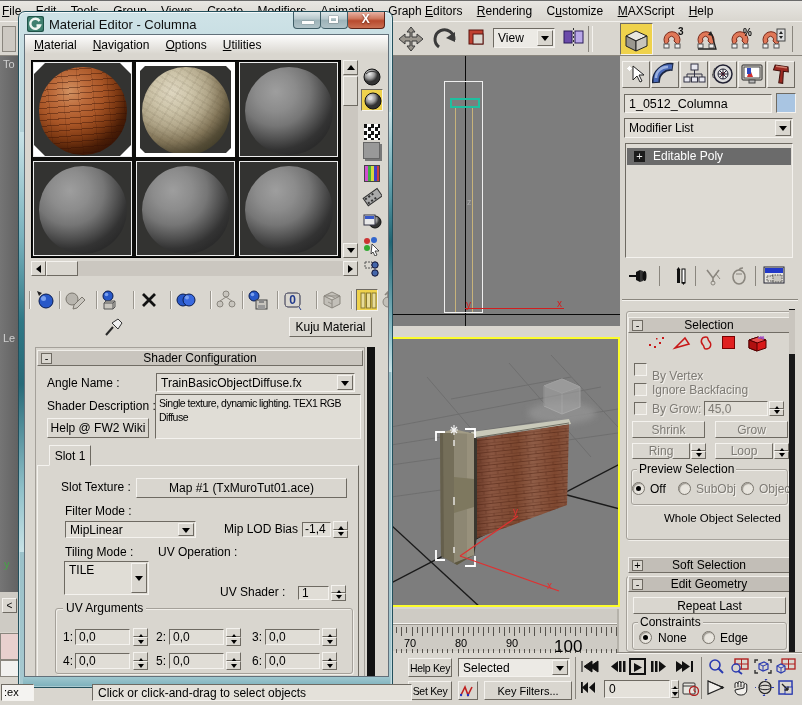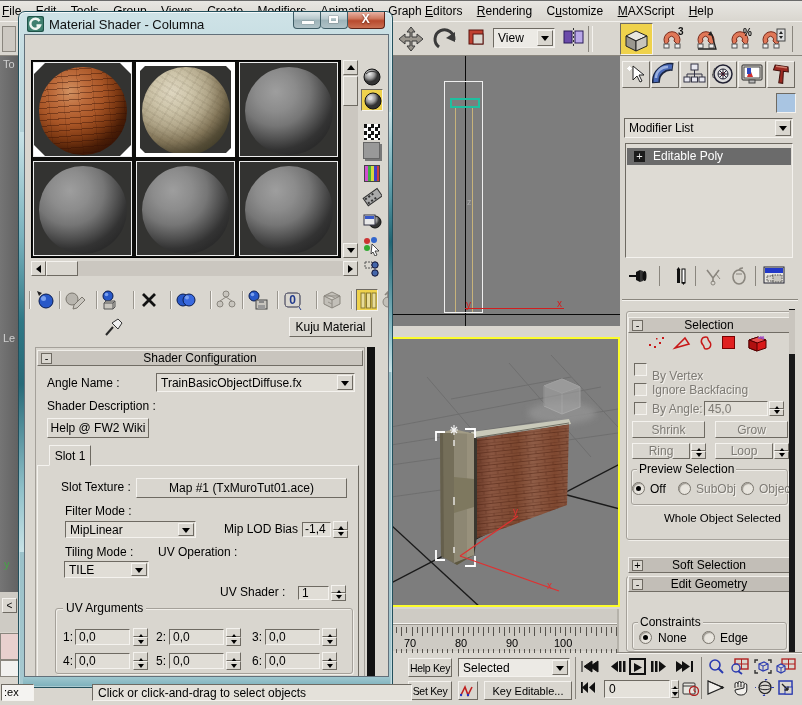--- a/index.html
+++ b/index.html
@@ -258,20 +258,21 @@
             <rect x="10" y="18" width="6" height="3" fill="#bbb" stroke="#444"></rect>
           </svg></div>
         <div style="position:absolute;left:147px;top:0;width:28px;height:27px;border:1px solid;border-color:#f4f2ee #6e6a62 #6e6a62 #f4f2ee;background:#d9d6cf;"><svg width="26" height="24">
             <g transform="rotate(8 13 12)">
               <path d="M6,4 L19,4 L20,9 L15,9 L16,21 L12,21 L12,9 L5,9 Z" fill="#9c2a22" stroke="#40100c"></path>
               <path d="M7,5 L18,5" stroke="#d08070" stroke-width="1.6"></path>
             </g>
           </svg></div>
       </div>
 
+    <div class="abs sunkw" style="left:4px;top:38px;width:148px;height:19px;font-size:12.5px;padding:2px 4px">1_0512_Columna</div>
     <div class="abs" style="left:156px;top:37px;width:20px;height:20px;background:#a9c5e2;border:1px solid;border-color:#6e6a62 #f4f2ee #f4f2ee #6e6a62"></div>
 
     <div class="abs combo" style="left:4px;top:62px;width:169px;height:20px;padding:2px 4px">Modifier List<span class="car"></span></div>
 
     <div class="abs sunk" style="left:5px;top:87px;width:168px;height:115px;background:#dedbd4">
       <div class="abs" style="left:1px;top:4px;width:164px;height:17px;background:#6b6b6b;color:#fff;font-size:12px;line-height:17px">
         <span style="position:absolute;left:7px;top:3px;width:11px;height:11px;background:#1c1c1c;color:#e8e8e8;font-size:11px;line-height:10px;text-align:center">+</span>
         <span style="margin-left:26px">Editable Poly</span>
       </div>
     </div>
@@ -334,21 +335,21 @@
           <polygon points="3,6 11,9 20,6 12,3" fill="#e85050" stroke="#500"></polygon>
           <polygon points="11,9 11,17 3,14 3,6" fill="#b01010" stroke="#500"></polygon>
           <path d="M14,3 l4,2 M12,4 l6,-1" stroke="#a050c0" stroke-width="1.5"></path>
         </svg>
       </div>
     <div class="abs chk" style="left:14px;top:307px"></div>
       <div class="abs glbl" style="left:32px;top:313px">By Vertex</div>
     <div class="abs chk" style="left:14px;top:327px"></div>
       <div class="abs glbl" style="left:32px;top:327px">Ignore Backfacing</div>
     <div class="abs chk" style="left:14px;top:346px"></div>
-      <div class="abs glbl" style="left:32px;top:346px">By Angle:</div>
+      <div class="abs glbl" style="left:32px;top:346px">By Grow:</div>
     <div class="abs sunk" style="left:84px;top:345px;width:64px;height:15px;font-size:12px;color:#7d7a74;padding:0 3px">45,0</div>
     <div class="abs spin" style="left:149px;top:345px;height:15px">
         <span class="up"></span>
         <span class="dn"></span>
       </div>
     <div class="abs btn glbl" style="left:12px;top:365px;width:73px;height:17px">Shrink</div>
     <div class="abs btn glbl" style="left:95px;top:365px;width:73px;height:17px">Grow</div>
     <div class="abs btn glbl" style="left:12px;top:387px;width:58px;height:16px">Ring</div>
     <div class="abs spin" style="left:71px;top:387px;height:16px">
         <span class="up"></span>
@@ -367,20 +368,21 @@
     <div class="abs radio" style="left:58px;top:426px"></div>
       <div class="abs glbl" style="left:76px;top:426px">SubObj</div>
     <div class="abs radio" style="left:121px;top:426px"></div>
       <div class="abs glbl" style="left:139px;top:426px">Object</div>
     <div class="abs lbl" style="left:44px;top:456px;font-size:11.5px">Whole Object Selected</div>
 
     <div class="abs rollhead" style="left:8px;top:501px;width:162px;background:#c2beb7"><span class="pm">+</span>Soft Selection</div>
 
     <div class="abs grpbox" style="left:6px;top:520px;width:166px;height:76px"></div>
     <div class="abs rollhead" style="left:8px;top:520px;width:162px;background:#c2beb7"><span class="pm">-</span>Edit Geometry</div>
+    <div class="abs btn" style="left:13px;top:541px;width:153px;height:17px">Repeat Last</div>
     <div class="abs grpbox" style="left:12px;top:566px;width:155px;height:28px"></div>
     <div class="abs lbl" style="left:18px;top:559px;background:#d9d6cf;padding:0 2px">Constraints</div>
     <div class="abs radio" style="left:19px;top:575px;background:#e8e5de"></div>
     <div class="abs" style="left:23px;top:579px;width:5px;height:5px;border-radius:50%;background:#000"></div>
     <div class="abs lbl" style="left:38px;top:575px">None</div>
     <div class="abs radio" style="left:82px;top:575px"></div>
     <div class="abs lbl" style="left:100px;top:575px">Edge</div>
 
     <div class="abs" style="left:169px;top:253px;width:6px;height:343px;background:#181818"></div>
     <div class="abs" style="left:169px;top:254px;width:6px;height:44px;background:#c9c5be"></div>
@@ -477,35 +479,35 @@
         <span style="position:absolute;left:590.7px;top:649px;width:1px;height:4px;background:#55524c"></span>
         <span style="position:absolute;left:595.8px;top:649px;width:1px;height:4px;background:#55524c"></span>
         <span style="position:absolute;left:600.9px;top:649px;width:1px;height:4px;background:#55524c"></span>
         <span style="position:absolute;left:606.0px;top:649px;width:1px;height:4px;background:#55524c"></span>
         <span style="position:absolute;left:611.2px;top:649px;width:1px;height:4px;background:#55524c"></span>
         <span style="position:absolute;left:616.3px;top:649px;width:1px;height:4px;background:#55524c"></span>
       </div>
       <div class="abs" style="left:404px;top:637px;font-size:11px;color:#000">70</div>
       <div class="abs" style="left:455px;top:637px;font-size:11px;color:#000">80</div>
       <div class="abs" style="left:506px;top:637px;font-size:11px;color:#000">90</div>
-      <div class="abs" style="left:554px;top:637px;font-size:11px;color:#000">100</div>
+      <div class="abs" style="left:554px;top:637px;font-size:17px;color:#000">100</div>
       <div class="abs" style="left:617px;top:652px;width:185px;height:1px;background:#8a867e"></div>
       <div class="abs" style="left:617px;top:653px;width:185px;height:1px;background:#f4f2ee"></div>
       <div class="abs" style="left:617px;top:609px;width:2px;height:43px;background:#b5b2aa"></div>
       <div class="abs btn" style="left:408px;top:658px;width:44px;height:19px;font-size:10.5px;white-space:nowrap;letter-spacing:-0.3px">Help Key</div>
       <div class="abs btn" style="left:408px;top:681px;width:44px;height:19px;font-size:10.5px;white-space:nowrap;letter-spacing:-0.3px">Set Key</div>
       <div class="abs combo" style="left:458px;top:658px;width:112px;height:19px;padding:2px 4px;background:#eceae5">Selected<span class="car"></span></div>
       <div class="abs btn" style="left:458px;top:681px;width:20px;height:19px">
         <svg width="16" height="14">
           <path d="M1,11 L5,3 L8,11 L12,3" fill="none" stroke="#c02020" stroke-width="1.6"></path>
           <circle cx="1" cy="11" r="1.2" fill="#2030c0"></circle>
           <circle cx="8" cy="11" r="1.2" fill="#2030c0"></circle>
         </svg>
       </div>
-      <div class="abs btn" style="left:484px;top:681px;width:88px;height:19px;font-size:11px">Key Editable...</div>
+      <div class="abs btn" style="left:484px;top:681px;width:88px;height:19px;font-size:11px">Key Filters...</div>
       <div class="abs" style="left:580px;top:659px;width:19px;height:17px;"><svg width="19" height="15">
           <path d="M2,2 V13 M12,2 L4,7.5 L12,13 Z M18,2 L10,7.5 L18,13 Z" fill="#111" stroke="#111" stroke-width="1"></path>
         </svg></div>
       <div class="abs" style="left:608px;top:659px;width:18px;height:17px;"><svg width="18" height="15">
           <path d="M10,2 L3,7.5 L10,13 Z" fill="#111"></path>
           <rect x="11" y="2" width="2.5" height="11" fill="#111"></rect>
           <rect x="15" y="2" width="2.5" height="11" fill="#111"></rect>
         </svg></div>
       <div class="abs" style="left:629px;top:658px;width:17px;height:17px;border:2px solid #111;"><svg width="13" height="13">
           <path d="M3,2 L11,6.5 L3,11 Z" fill="#111"></path>
@@ -577,35 +579,41 @@
           <path d="M5,5 L11,11 M11,11 V7.5 M11,11 H7.5" stroke="#222" stroke-width="1.3" fill="none"></path>
         </svg></div>
     </div>
   <div class="abs" id="medwin" style="left:18px;top:11px;width:375px;height:677px;border-radius:7px 7px 0 0;background:linear-gradient(#cfe3e7,#9dc3cb 30%,#8db8c1 60%,#a7c9d0);border:1px solid #23505c;box-shadow:inset 0 1px 0 rgba(255,255,255,.75), inset 1px 0 0 rgba(255,255,255,.35), inset -1px 0 0 rgba(255,255,255,.35)">
 
     <svg class="abs" style="left:8px;top:4px" width="18" height="17" viewBox="0 0 18 17">
       <rect x="0" y="0" width="17" height="16" rx="2" fill="#1f5348"></rect>
       <rect x="1" y="1" width="15" height="14" rx="2" fill="#3f8070"></rect>
       <path d="M12.5,5 A5,5 0 1 0 13,9.5 L9.5,9.5" fill="none" stroke="#eef6f2" stroke-width="2.4"></path>
     </svg>
-    <div class="abs" style="left:30px;top:5px;font-size:13px;color:#101010">Material Shader - Columna</div>
+    <div class="abs" style="left:30px;top:5px;font-size:13px;color:#101010">Material Editor - Columna</div>
 
     <div class="abs" style="left:274px;top:0;width:92px;height:17px;display:flex">
       <div style="width:30px;height:17px;background:linear-gradient(#dfe8ea,#b4c6ca 45%,#9cb2b8 50%,#b0c3c8);border:1px solid #3f5d66;border-top:none;border-radius:0 0 4px 4px;position:relative">
           <span style="position:absolute;left:8px;top:9px;width:12px;height:3px;background:#fdfdfd;box-shadow:0 0 1px #333"></span>
         </div>
       <div style="width:28px;height:17px;background:linear-gradient(#dfe8ea,#b4c6ca 45%,#9cb2b8 50%,#b0c3c8);border:1px solid #3f5d66;border-top:none;border-left:none;border-radius:0 0 4px 4px;position:relative">
           <span style="position:absolute;left:8px;top:4px;width:9px;height:7px;border:2px solid #fdfdfd;box-shadow:0 0 1px #333"></span>
         </div>
       <div style="width:40px;height:17px;background:linear-gradient(#e8b2a4,#cf7a60 40%,#b84a2e 55%,#c96f52);border:1px solid #5d2317;border-top:none;border-left:none;border-radius:0 0 4px 4px;position:relative;color:#fff;font-weight:bold;font-size:12px;text-align:center;line-height:15px;text-shadow:0 1px 2px #6a2718">X</div>
     </div>
     <div class="abs" style="left:0;top:120px;width:5px;height:420px;background:linear-gradient(#c8e2e6,#7ab2bd 25%,#2f7886 45%,#276a78 60%,#8fc0c9 85%,#c8e2e6)"></div>
       <div class="abs" style="right:0;top:100px;width:5px;height:260px;background:linear-gradient(#c8e2e6,#6aa8b4 25%,#1f6472 50%,#8fc0c9 85%,#c8e2e6)"></div>
       <div class="abs" style="left:4px;bottom:1px;width:367px;height:11px;background:linear-gradient(#a5cbd2,#7fb2bd)"></div>
     <div class="abs" id="medinner" style="left:5px;top:22px;width:365px;height:643px;background:#d9d6cf;border:1px solid #62707a;overflow:hidden">
+      <div class="abs" id="medmenu" style="left:0;top:0;width:363px;height:19px;background:linear-gradient(#fdfdfd,#d9d6cf);font-size:12px;color:#000;display:flex;align-items:center">
+        <span style="padding:0 8px 0 9px"><u>M</u>aterial</span>
+          <span style="padding:0 8px"><u>N</u>avigation</span>
+          <span style="padding:0 8px"><u>O</u>ptions</span>
+          <span style="padding:0 8px"><u>U</u>tilities</span>
+      </div>
 
       <div class="abs" id="slots" style="left:6px;top:25px;width:310px;height:198px;background:#0e0e0c;border:1px solid #000">
           <div style="position:absolute;left:1px;top:1px;width:99px;height:95px;background:#333331;border:1px solid #ededed">
             <div style="position:absolute;left:5px;top:4px;width:88px;height:88px;border-radius:50%;background:radial-gradient(circle 66px at 35% 28%, #d29262 0%, #bd6c3c 25%, #a85526 50%, #7c3812 72%, #4a1d06 90%, #3c1605 100%)"></div>
             <div style="position:absolute;left:5px;top:4px;width:88px;height:88px;border-radius:50%;background:repeating-linear-gradient(175deg, rgba(55,18,6,0) 0 5px, rgba(55,18,6,0.45) 5px 6px),repeating-linear-gradient(85deg, rgba(55,18,6,0) 0 14px, rgba(55,18,6,0.16) 14px 15px)"></div>
             <span style="position:absolute;left:0;top:0;border-top:11px solid #fff;border-right:11px solid transparent"></span>
             <span style="position:absolute;right:0;top:0;border-top:11px solid #fff;border-left:11px solid transparent"></span>
             <span style="position:absolute;left:0;bottom:0;border-bottom:11px solid #fff;border-right:11px solid transparent"></span>
             <span style="position:absolute;right:0;bottom:0;border-bottom:11px solid #fff;border-left:11px solid transparent"></span>
           </div>
@@ -804,37 +812,38 @@
         <path d="M8,6 l6,-4 l4,4 l-4,6 z" fill="#f0f0f0" stroke="#333" stroke-width="1"></path>
       </svg>
       <div class="abs btn" style="left:264px;top:282px;width:83px;height:20px">Kuju Material</div>
 
       <div class="abs" style="left:10px;top:312px;width:330px;height:330px;border:1px solid #a5a19a;border-bottom:none"></div>
       <div class="abs" id="medscroll" style="left:342px;top:312px;width:8px;height:330px;background:#121212"></div>
       <div class="abs rollhead" style="left:12px;top:315px;width:326px"><span class="pm">-</span>Shader Configuration</div>
       <div class="abs lbl" style="left:22px;top:341px">Angle Name :</div>
       <div class="abs combo" style="left:131px;top:338px;width:199px;height:19px;padding:2px 4px">TrainBasicObjectDiffuse.fx<span class="car"></span></div>
       <div class="abs lbl" style="left:22px;top:364px">Shader Description :</div>
+      <div class="abs sunk" style="left:130px;top:359px;width:206px;height:45px;font-size:10.5px;letter-spacing:-0.5px;padding:1px 3px;line-height:14px">Single texture, dynamic lighting. TEX1 RGB<br>Diffuse</div>
       <div class="abs btn" style="left:22px;top:383px;width:102px;height:20px">Help @ FW2 Wiki</div>
 
       <div class="abs" style="left:12px;top:430px;width:322px;height:212px;border:1px solid;border-color:#f4f2ee #6e6a62 #6e6a62 #f4f2ee;border-bottom:none"></div>
       <div class="abs" style="left:24px;top:410px;width:42px;height:21px;background:#d9d6cf;border:1px solid;border-color:#f4f2ee #6e6a62 #d9d6cf #f4f2ee;font-size:12px;text-align:center;line-height:20px">Slot 1</div>
       <div class="abs lbl" style="left:36px;top:445px">Slot Texture :</div>
       <div class="abs btn" style="left:111px;top:443px;width:211px;height:20px">Map #1 (TxMuroTut01.ace)</div>
       <div class="abs lbl" style="left:40px;top:469px">Filter Mode :</div>
       <div class="abs combo" style="left:40px;top:486px;width:131px;height:17px;padding:1px 4px">MipLinear<span class="car"></span></div>
       <div class="abs lbl" style="left:199px;top:487px">Mip LOD Bias :</div>
       <div class="abs sunk" style="left:277px;top:487px;width:29px;height:15px;font-size:12px;padding:0 2px;line-height:13px">-1,4</div>
       <div class="abs spin" style="left:308px;top:486px;height:17px">
           <span class="up"></span>
           <span class="dn"></span>
         </div>
       <div class="abs lbl" style="left:40px;top:510px">Tiling Mode :</div>
       <div class="abs lbl" style="left:133px;top:510px">UV Operation :</div>
-      <div class="abs combo" style="left:39px;top:526px;width:85px;height:17px;padding:1px 4px">TILE<span class="car"></span></div>
+      <div class="abs combo" style="left:39px;top:526px;width:85px;height:34px;padding:1px 4px">TILE<span class="car"></span></div>
       <div class="abs lbl" style="left:195px;top:550px">UV Shader :</div>
       <div class="abs sunk" style="left:273px;top:551px;width:31px;height:14px;font-size:12px;padding:0 3px;line-height:12px">1</div>
       <div class="abs spin" style="left:306px;top:550px;height:16px">
           <span class="up"></span>
           <span class="dn"></span>
         </div>
       <div class="abs grpbox" style="left:30px;top:573px;width:298px;height:66px"></div>
       <div class="abs lbl" style="left:38px;top:566px;background:#d9d6cf;padding:0 3px">UV Arguments</div>
       <div class="abs" id="uvargs">
           <div class="abs lbl" style="left:38px;top:595px">1:</div>

